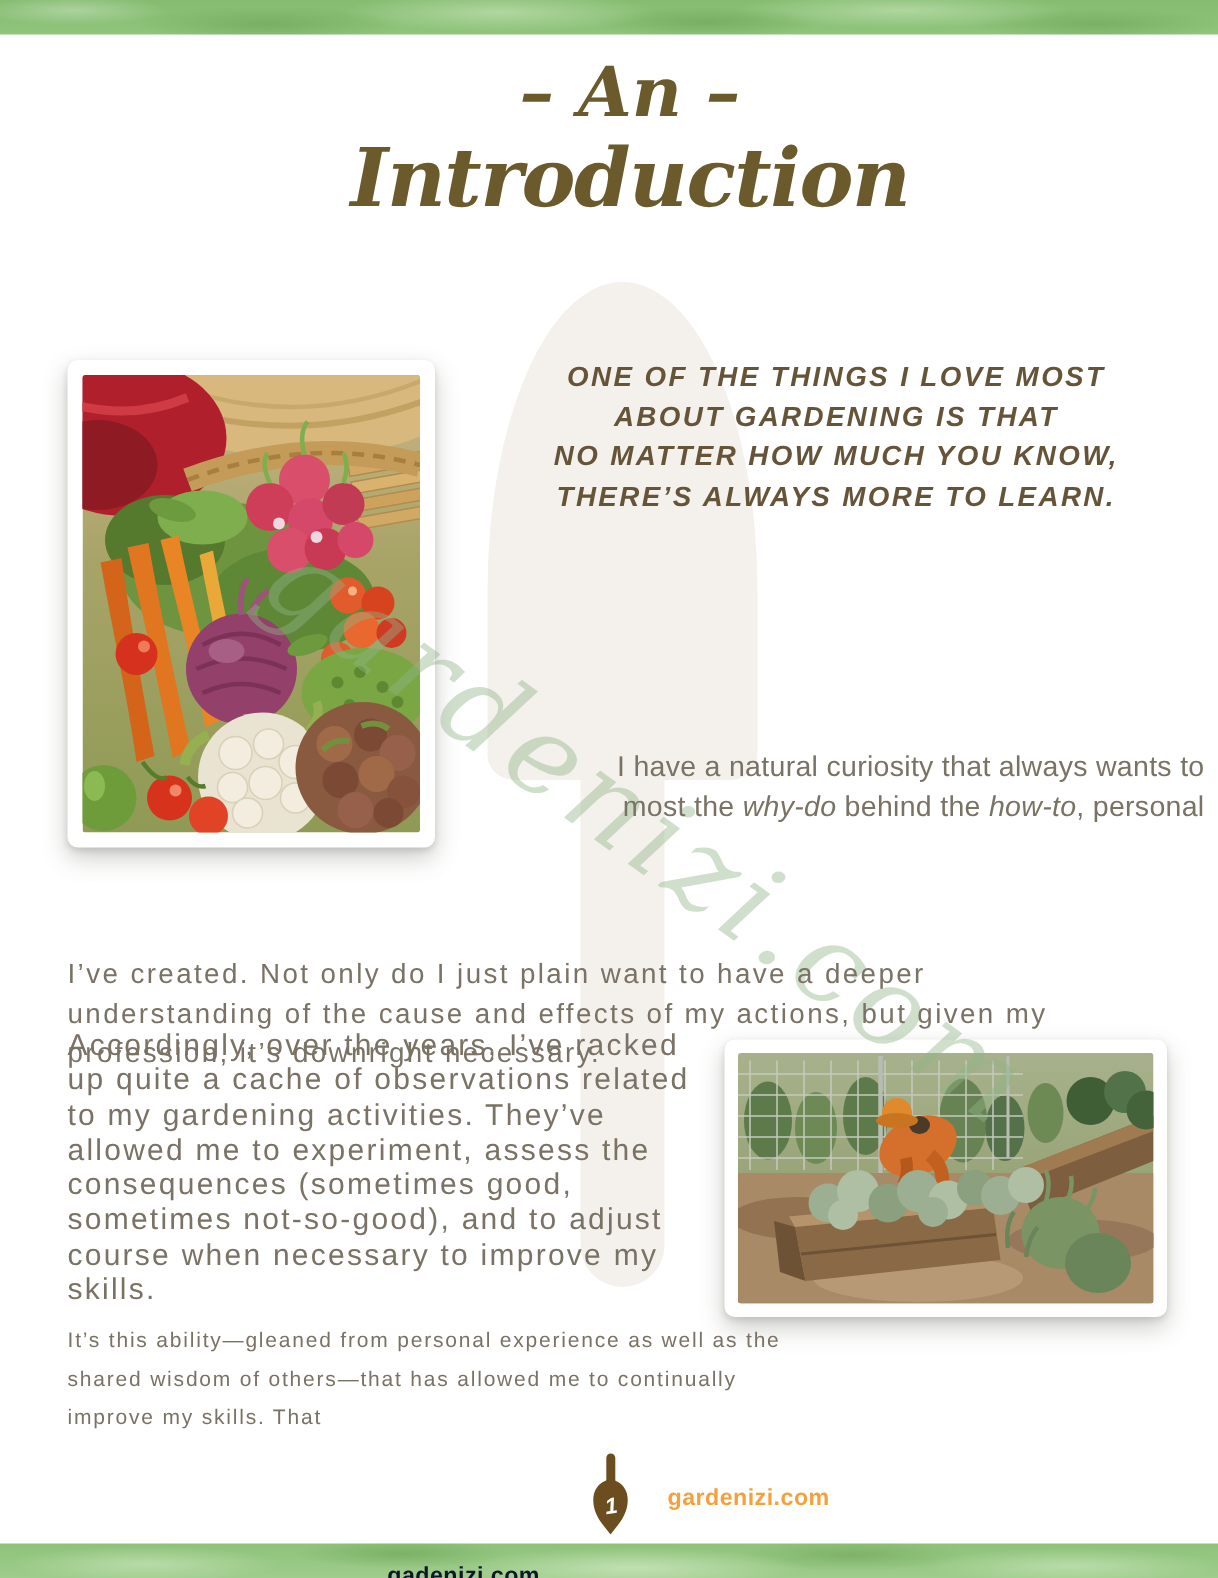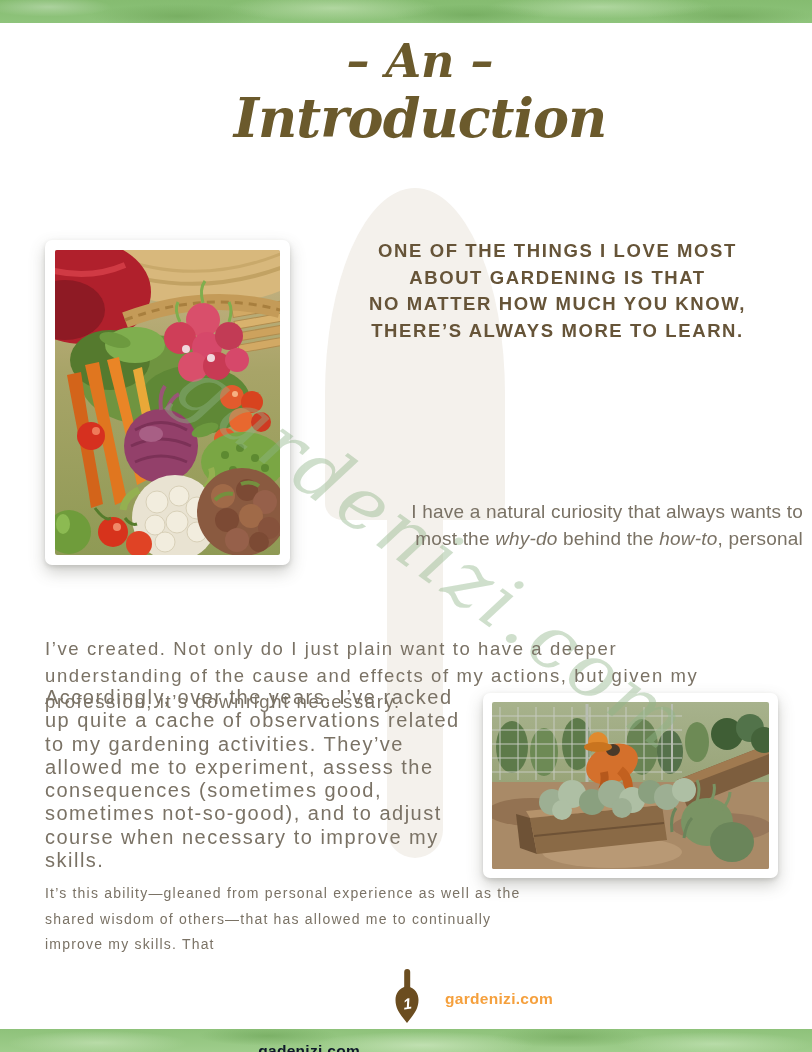--- a/index.html
+++ b/index.html
@@ -59,21 +59,21 @@
     position:absolute; left:0; top:34px; width:840px; text-align:center; z-index:4;
     font-family:"DejaVu Serif", serif; font-style:italic; font-weight:bold;
     color:#6b5a2c;
   }
   .title-line1 { font-size:46px; line-height:54px; }
   .title-line2 { font-size:54px; line-height:60px; letter-spacing:-1px; }
 
   
   .quote {
     position:absolute; left:330px; top:238px; width:455px; z-index:4;
-    font-family:"Liberation Sans", sans-serif; font-weight:bold; 
+    font-family:"Liberation Sans", sans-serif; font-weight:bold; font-style:italic;
     font-size:18.5px; line-height:26.5px; letter-spacing:1.6px;
     color:#665438; text-align:center; white-space:pre-line;
   }
 
   
   .photo-frame {
     position:absolute; background:#ffffff; border-radius:7px; padding:10px;
     box-shadow:0 7px 16px rgba(90,90,80,0.30), 0 2px 4px rgba(90,90,80,0.18);
     z-index:2;
   }

